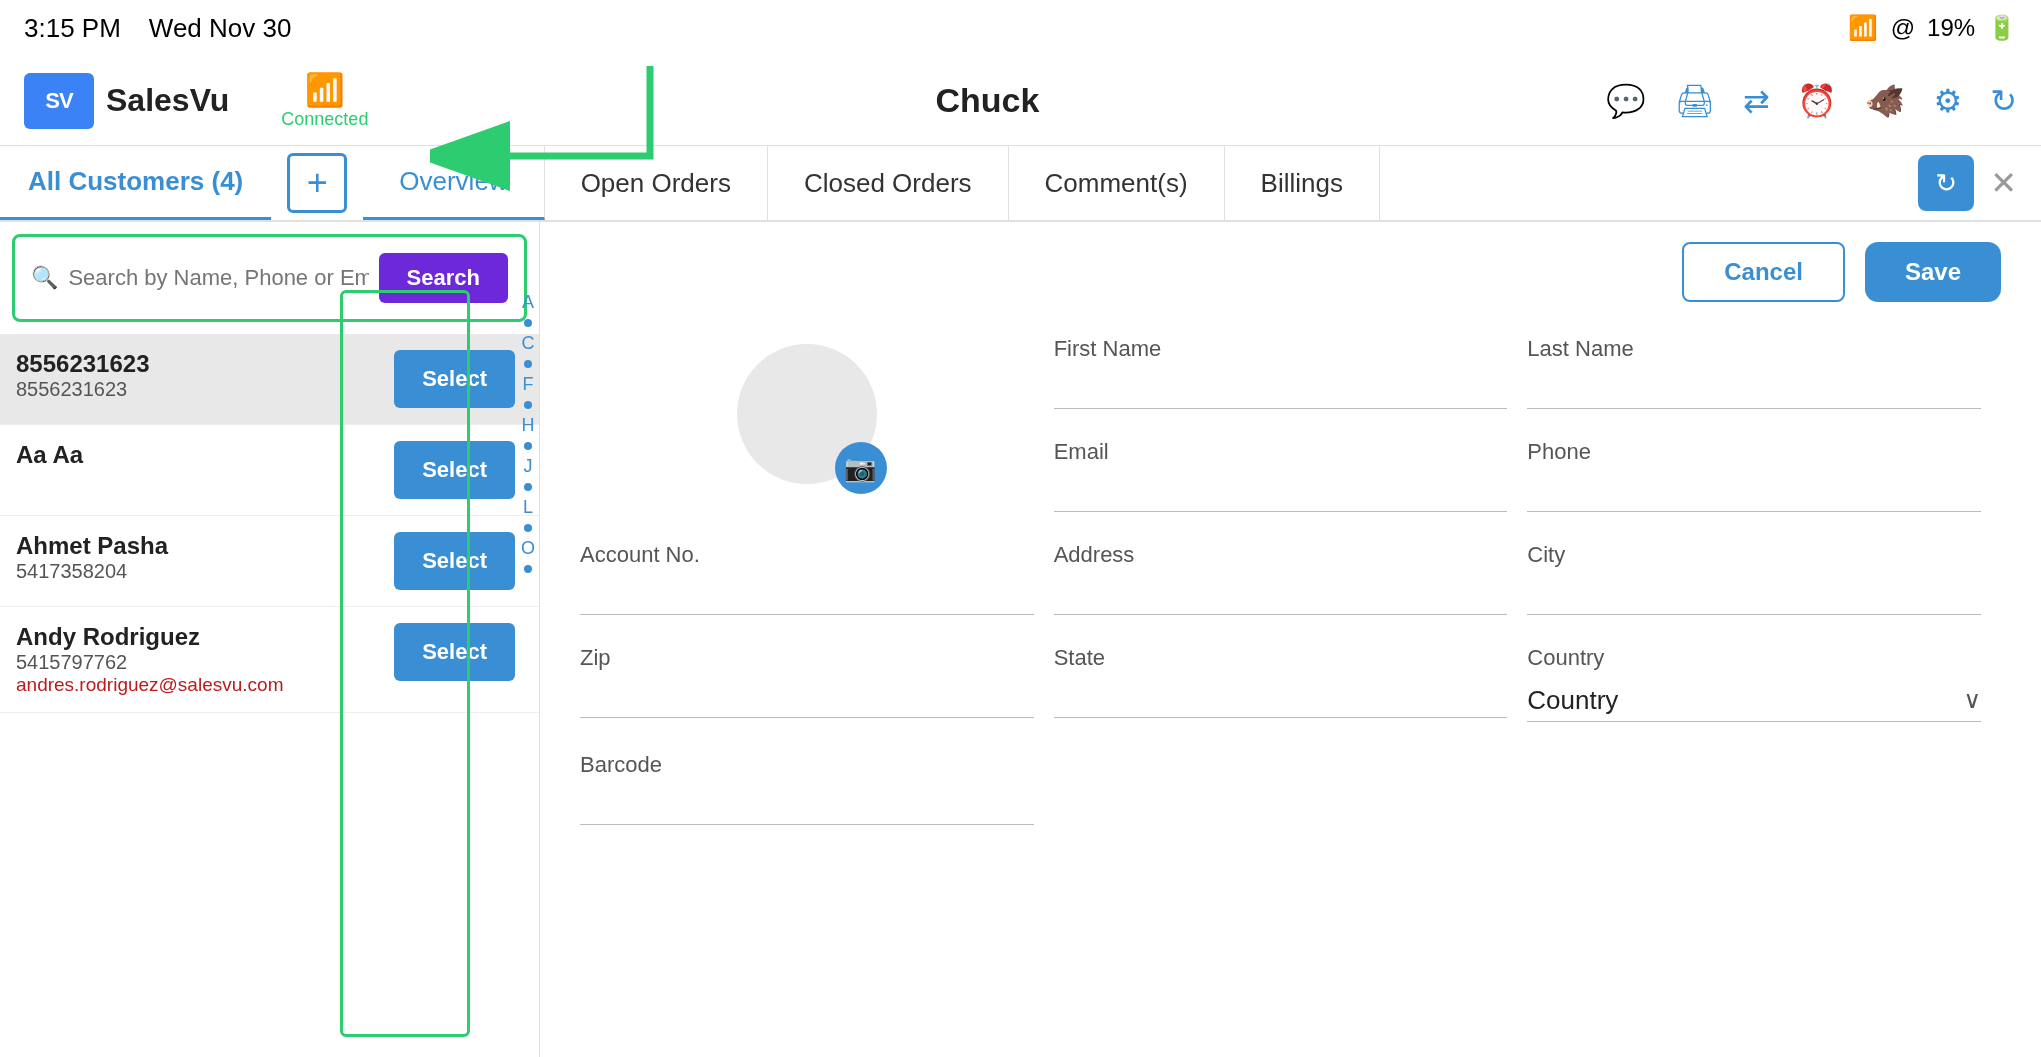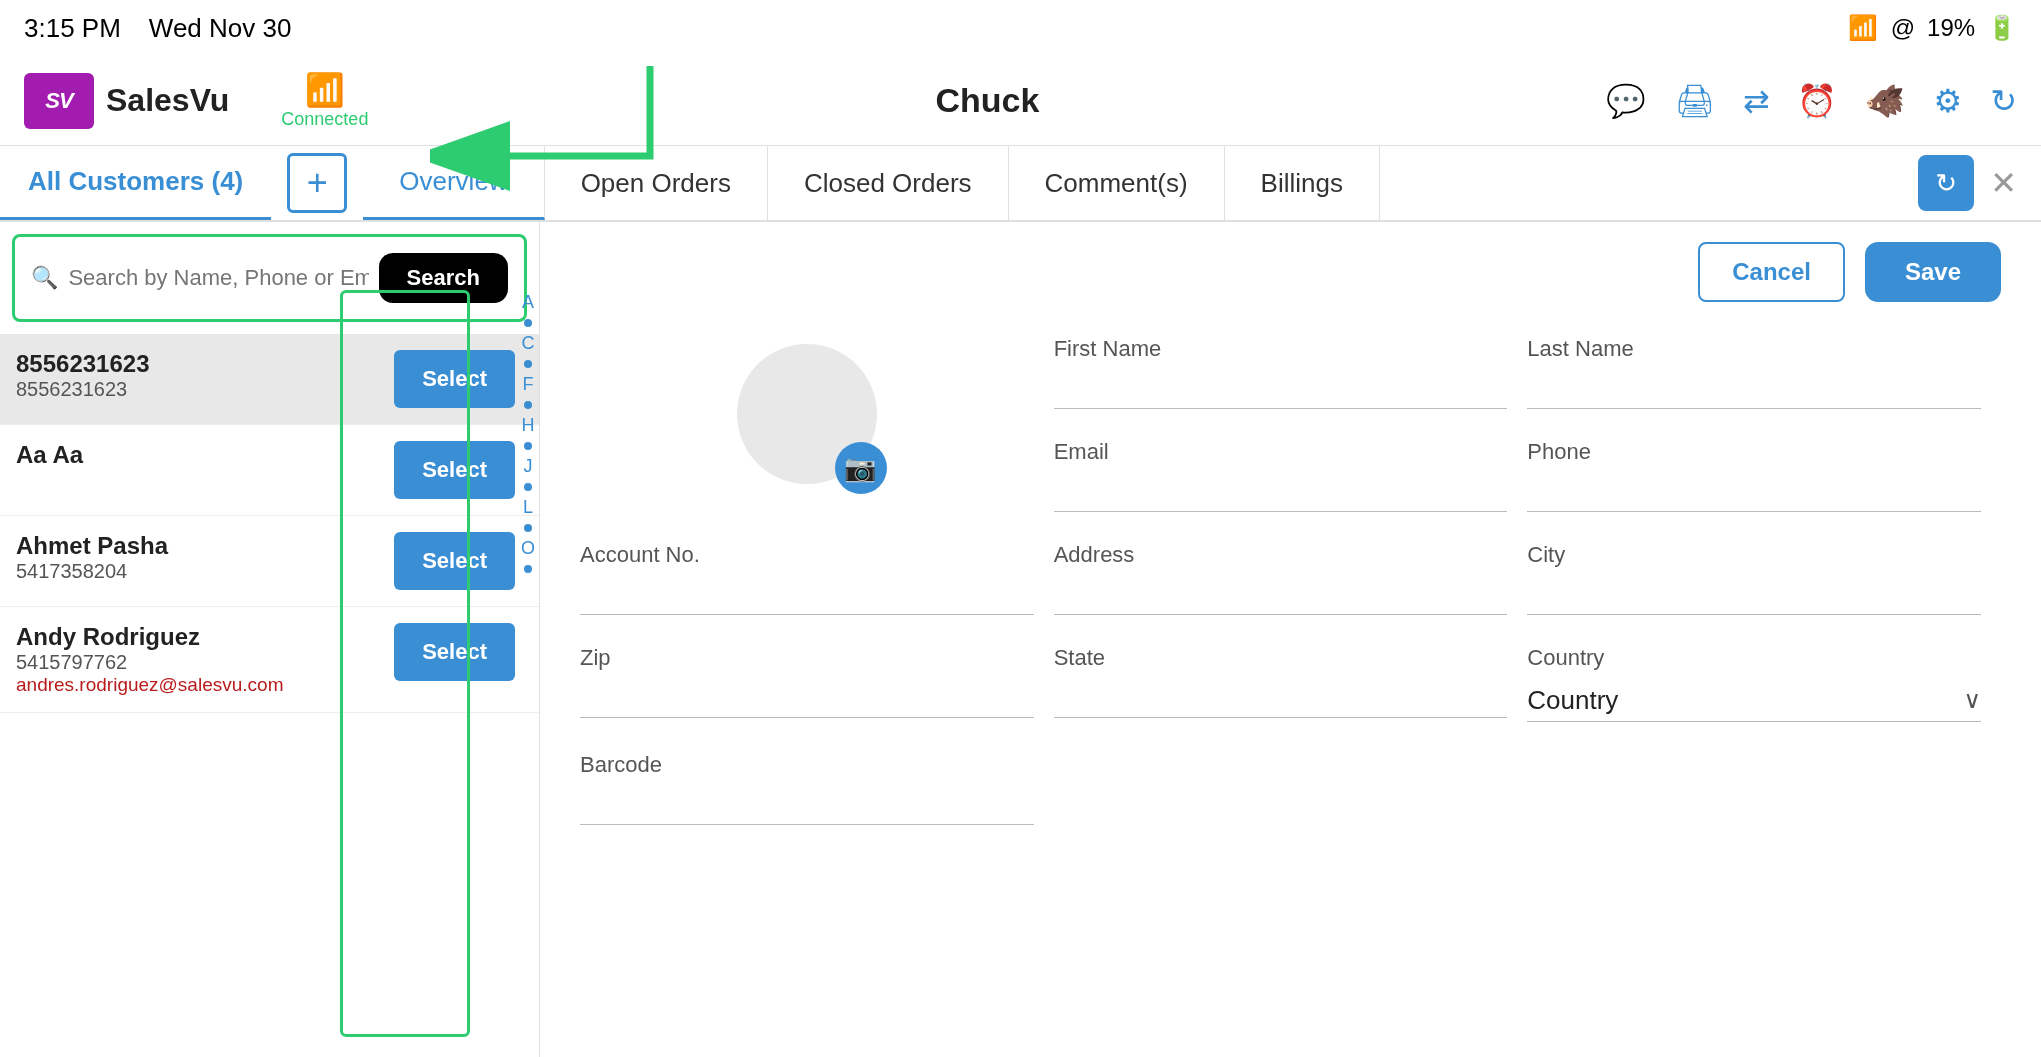--- a/index.html
+++ b/index.html
@@ -37,26 +37,25 @@
     }
     .logo-area {
       display: flex;
       align-items: center;
       gap: 12px;
       min-width: 280px;
     }
     .logo-box {
       width: 70px;
       height: 56px;
-      background: #a21caf;
+      background: #3b82f6;
       display: flex;
       align-items: center;
       justify-content: center;
       border-radius: 6px;
-      font-style: italic;
     }
     .logo-box span {
       color: #fff;
       font-weight: 800;
       font-size: 22px;
       letter-spacing: -1px;
     }
     .logo-name {
       font-size: 32px;
       font-weight: 700;
@@ -205,24 +204,24 @@
     }
     .search-input {
       border: none;
       outline: none;
       font-size: 22px;
       color: #aaa;
       width: 100%;
       background: transparent;
     }
     .search-btn {
-      background: #000000;
+      background: #6d28d9;
       color: #fff;
       border: none;
-      border-radius: 14px;
+      border-radius: 6px;
       font-size: 22px;
       font-weight: 600;
       padding: 12px 28px;
       cursor: pointer;
       white-space: nowrap;
     }
     .customer-list {
       flex: 1;
       overflow-y: auto;
       position: relative;
@@ -306,21 +305,21 @@
       justify-content: flex-end;
       gap: 20px;
       margin-bottom: 24px;
     }
     .cancel-btn {
       border: 2px solid #3a8fd4;
       background: #fff;
       color: #3a8fd4;
       font-size: 24px;
       font-weight: 600;
-      padding: 14px 32px;
+      padding: 14px 40px;
       border-radius: 8px;
       cursor: pointer;
     }
     .save-btn {
       background: #3a8fd4;
       color: #fff;
       border: none;
       font-size: 24px;
       font-weight: 600;
       padding: 14px 40px;

